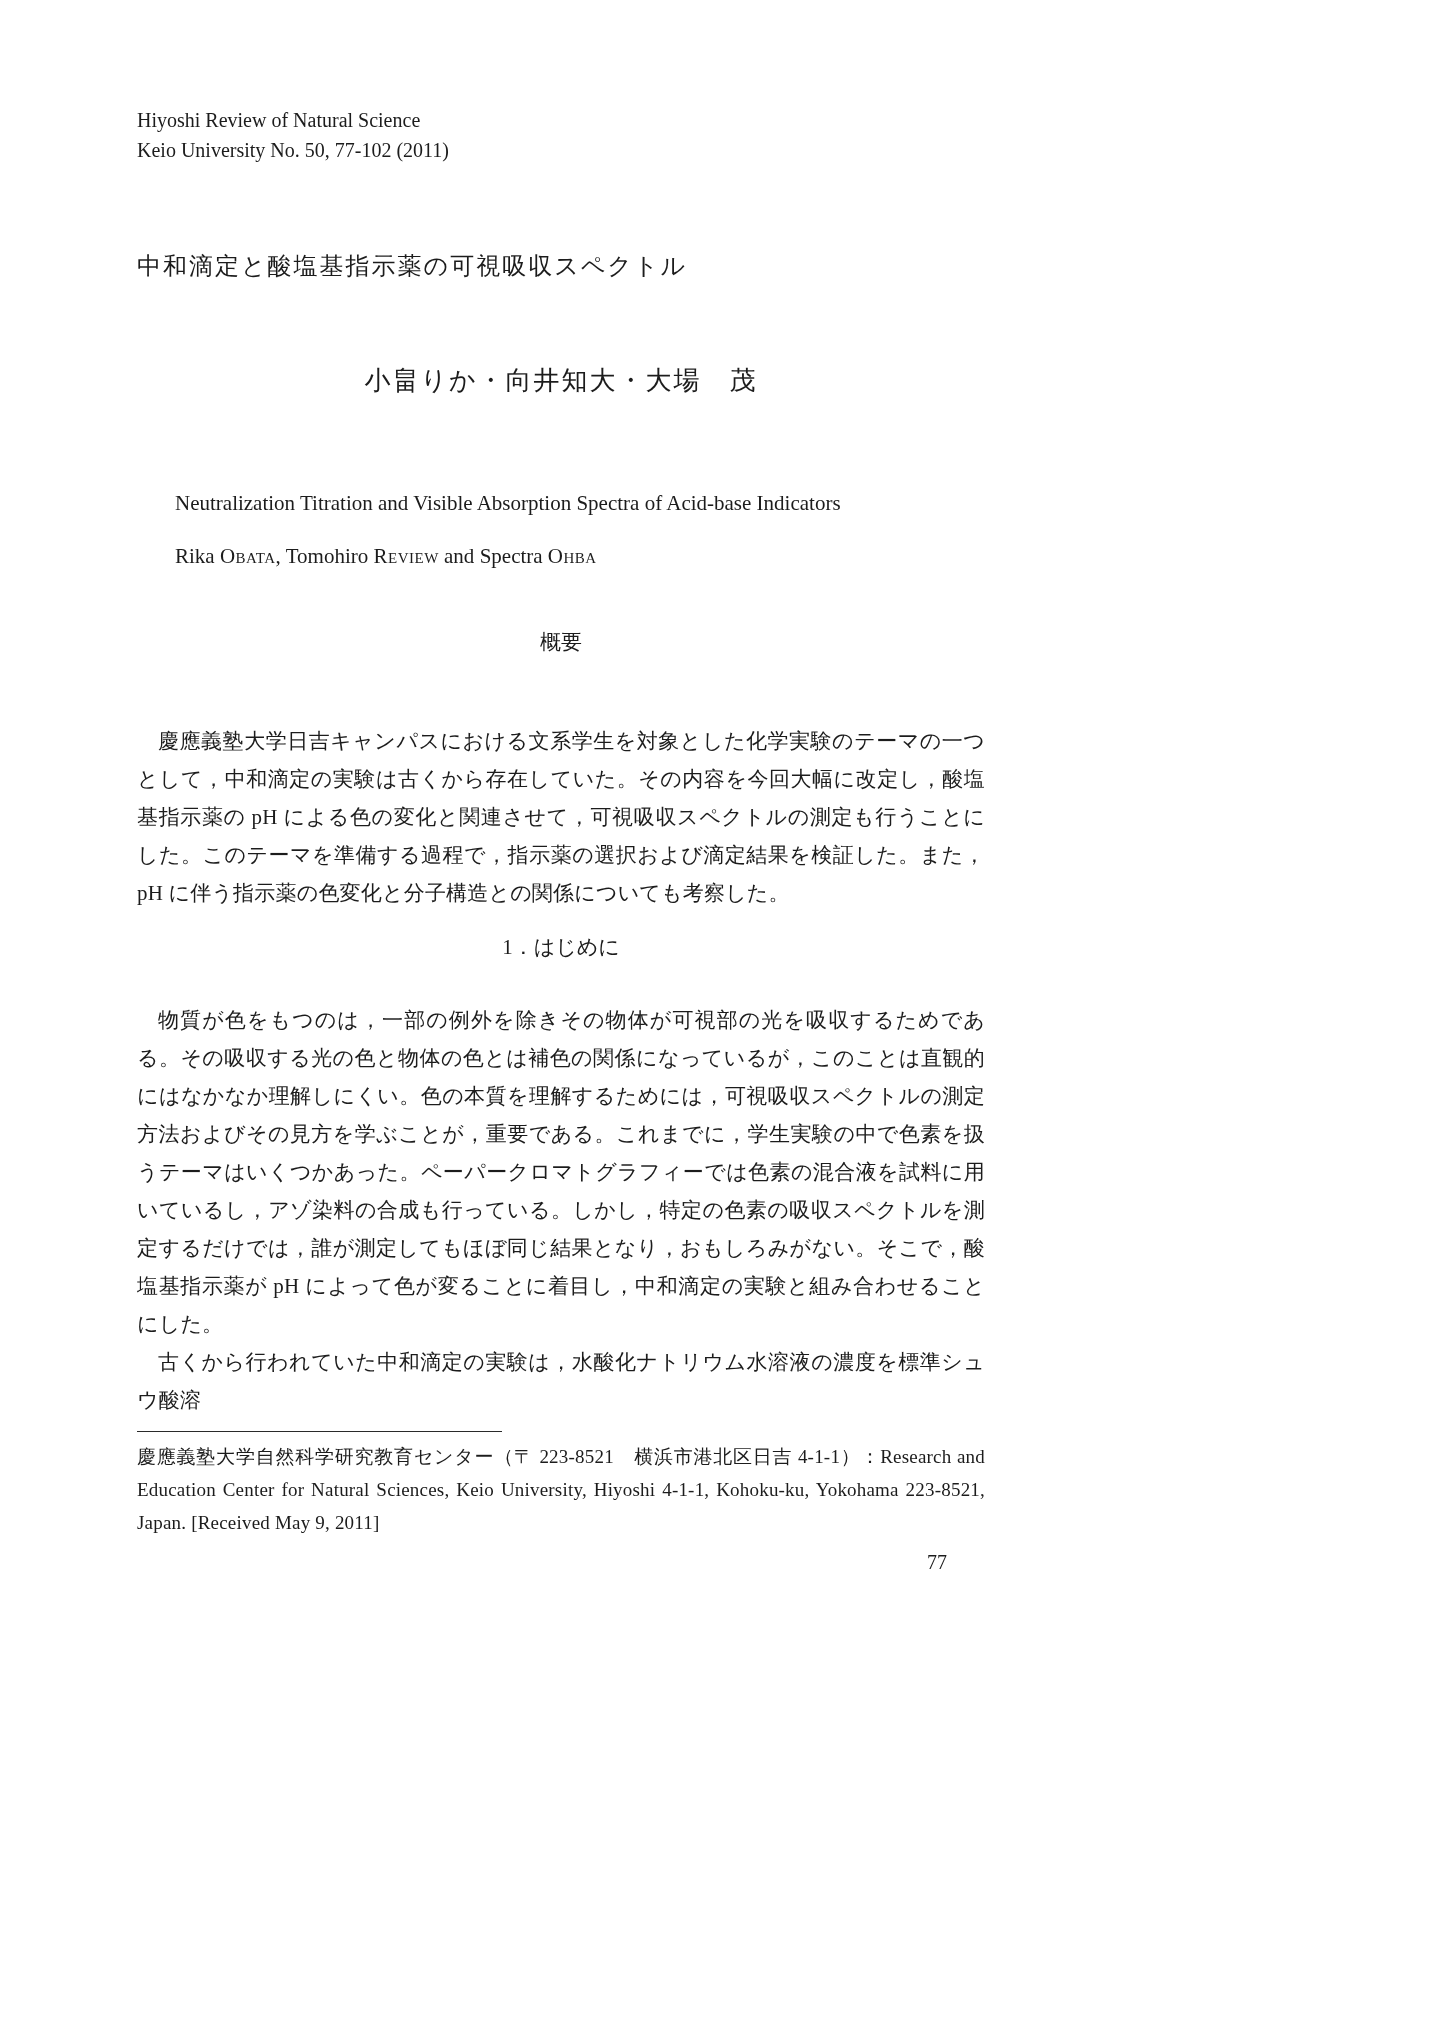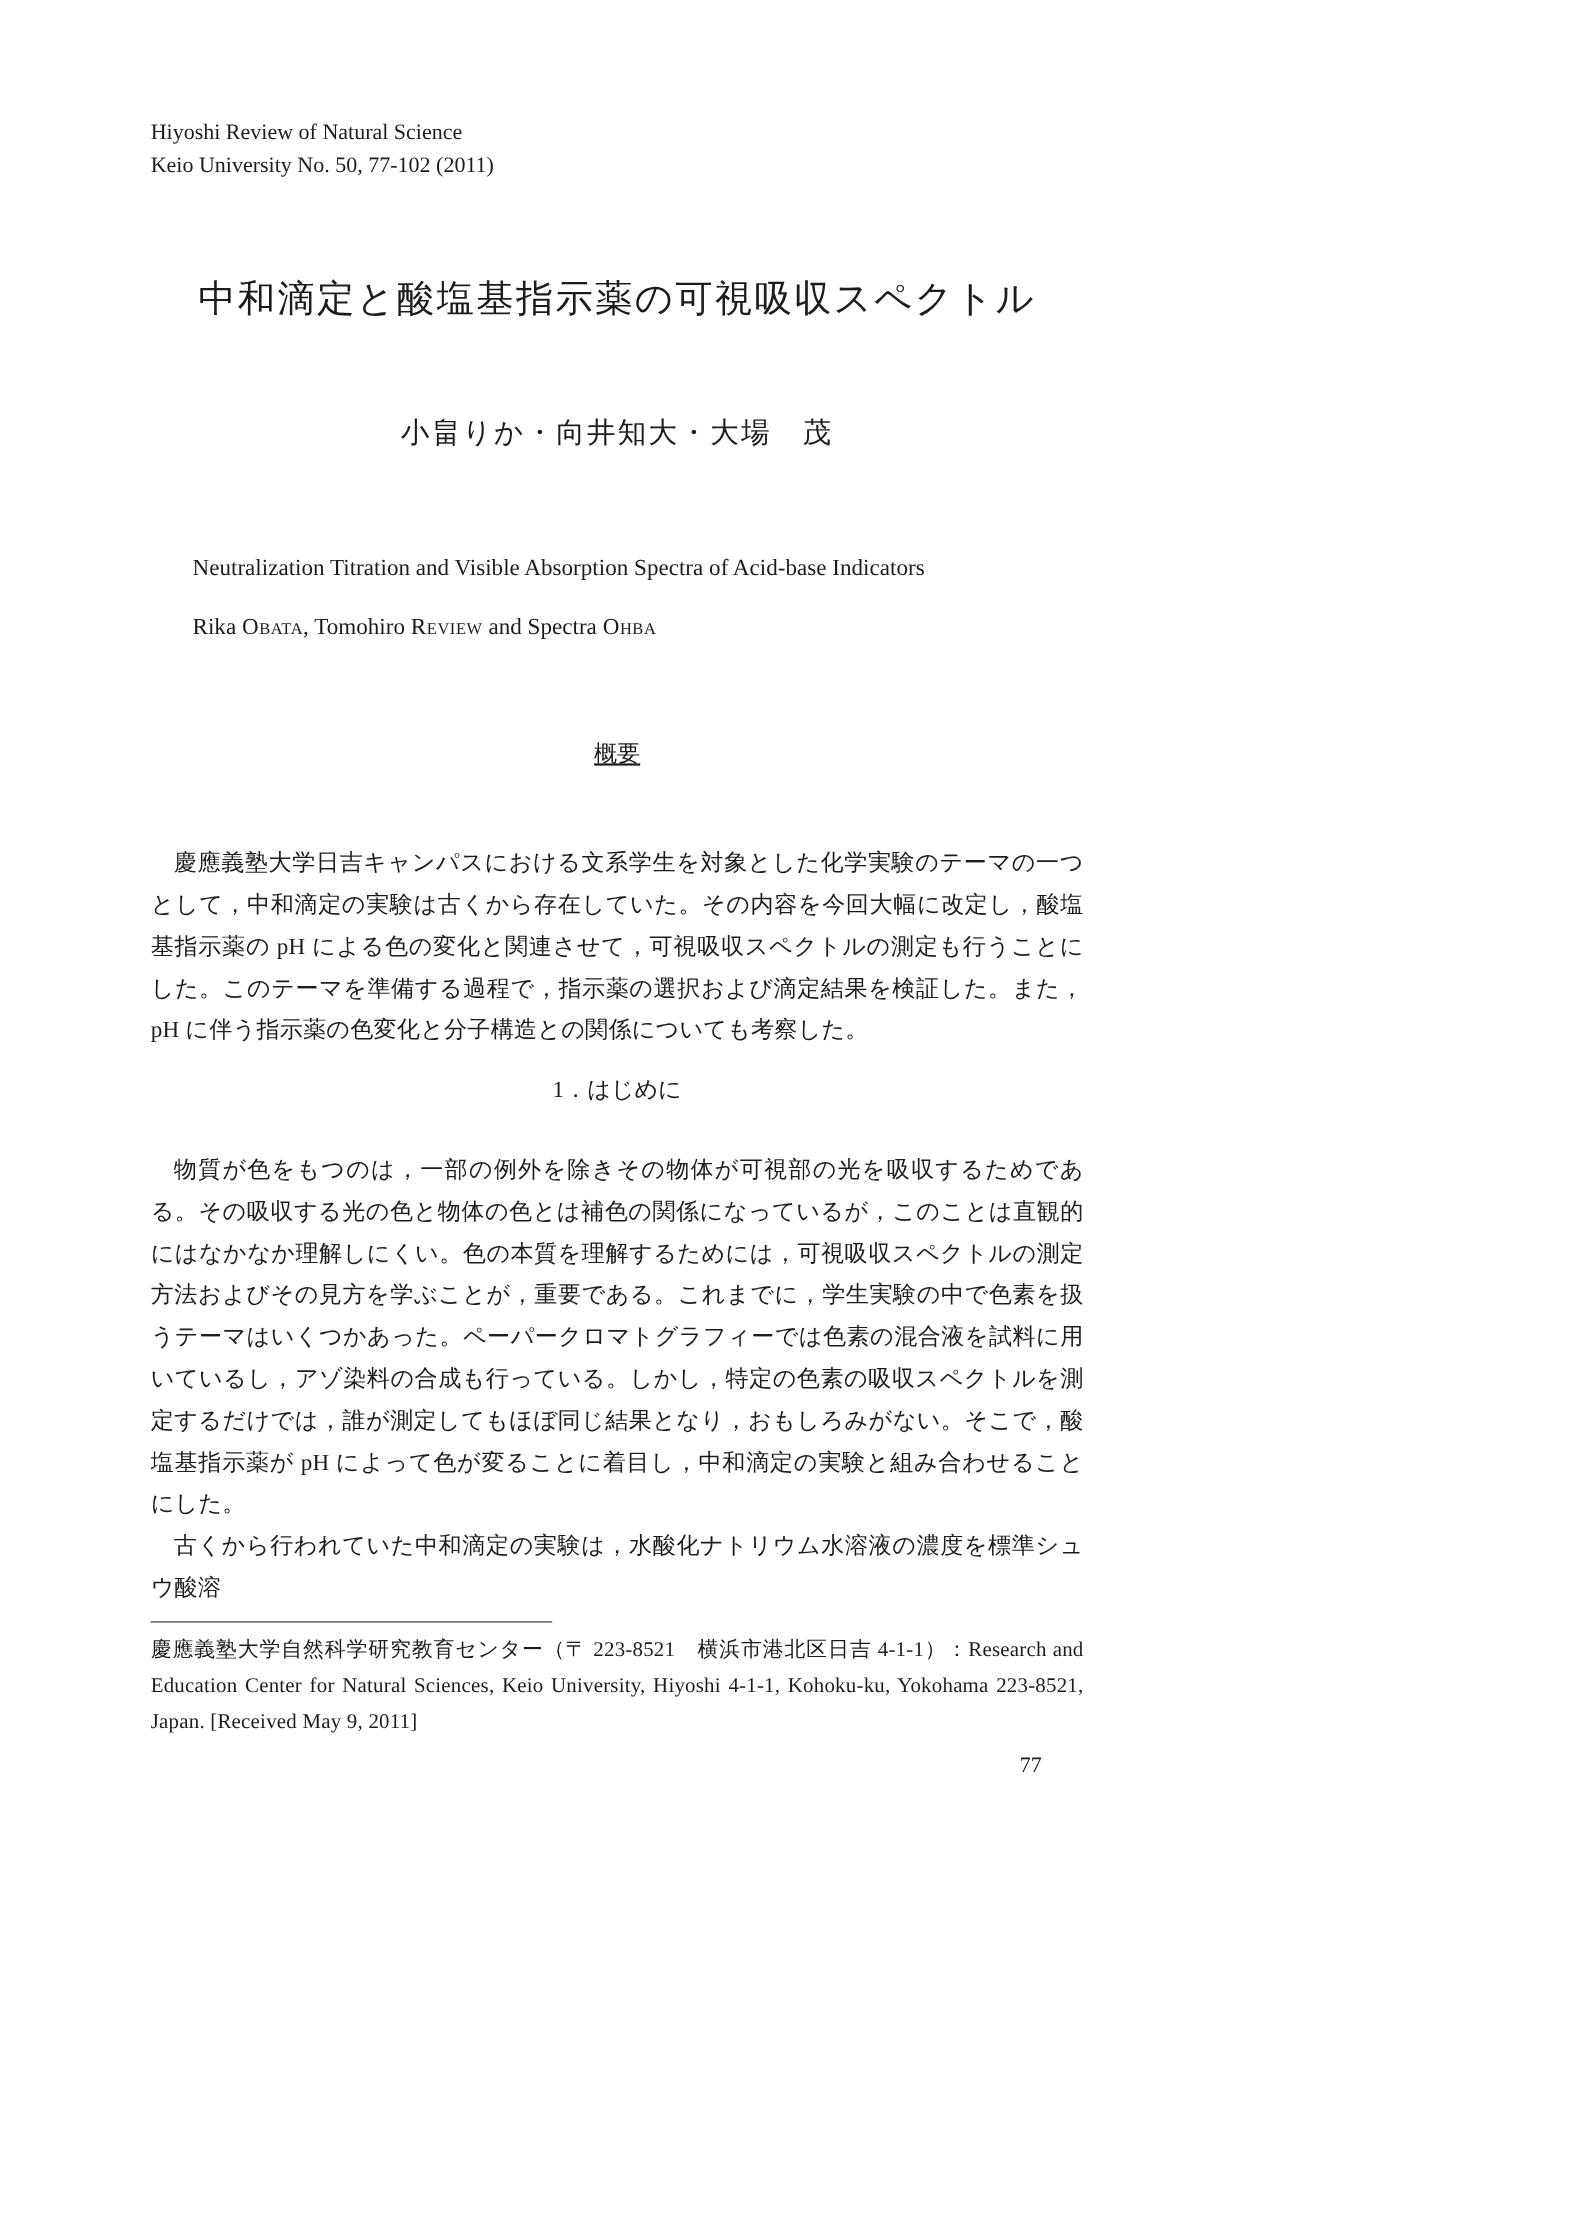--- a/index.html
+++ b/index.html
@@ -33,24 +33,23 @@
 
   .journal-header {
     padding-top: 105px;
     font-size: 20px;
     line-height: 30px;
     text-align: left;
   }
 
   .title-ja {
     margin-top: 86px;
-    font-size: 34px;
+    font-size: 24px;
     font-weight: normal;
     letter-spacing: 2px;
-    text-align: center;
     line-height: 1.3;
   }
 
   .authors-ja {
     margin-top: 82px;
     font-size: 26px;
     letter-spacing: 2px;
     text-align: center;
     line-height: 1.3;
   }
@@ -75,22 +74,21 @@
   }
 
   .center-heading {
     text-align: center;
     font-size: 21px;
     font-weight: normal;
     line-height: 1.3;
   }
 
   .abstract-heading {
-    margin-top: 88px;
-    text-decoration: underline;
+    margin-top: 58px;
   }
 
   .body-para {
     font-size: 21px;
     line-height: 38px;
     text-align: justify;
     text-indent: 1em;
     letter-spacing: 0.2px;
   }
 

